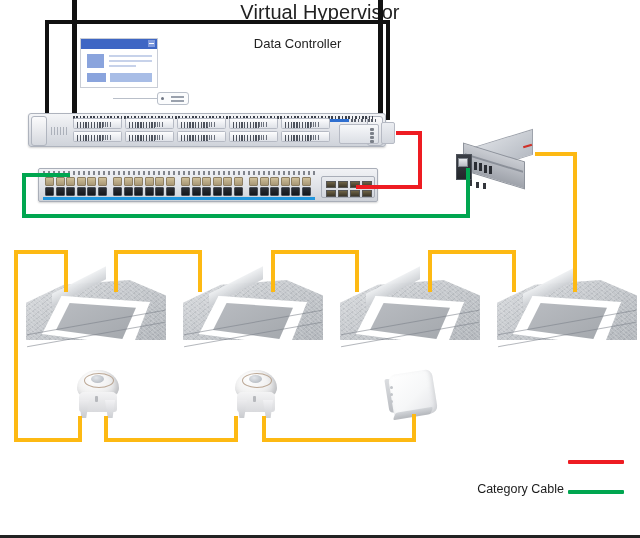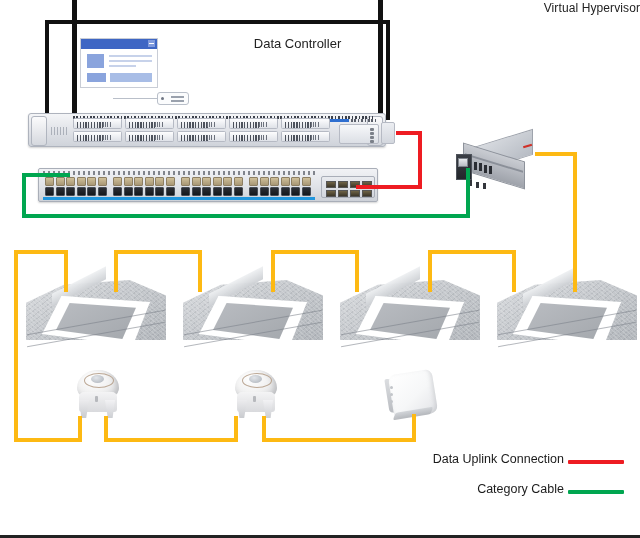--- a/index.html
+++ b/index.html
@@ -7,22 +7,22 @@
     width:640px;height:538px;position:relative;overflow:hidden;
     font-family:"Liberation Sans","DejaVu Sans",sans-serif;
     border-bottom:3px solid #222;
     box-sizing:border-box;
   }
   #stage{position:absolute;inset:0;}
   .abs{position:absolute;}
 
   
   #hv-title{
-    left:0;right:0;top:1px;text-align:right;
-    font-size:12px;color:#222;letter-spacing:.1px;
+    left:0;right:0;top:1px;text-align:center;
+    font-size:20px;color:#222;letter-spacing:.1px;
   }
 
   
   #hv-box{
     left:45px;top:20px;width:345px;height:100px;
     border:4px solid #111;background:#fff;box-sizing:border-box;
   }
   #hv-text{
     left:205px;top:36px;width:185px;text-align:center;
     font-size:13px;line-height:16.5px;color:#222;
@@ -469,21 +469,20 @@
   <div class="abs cab yel" style="left:104px;top:416px;width:4px;height:26px;"></div>
   <div class="abs cab yel" style="left:104px;top:438px;width:134px;height:4px;"></div>
   <div class="abs cab yel" style="left:234px;top:416px;width:4px;height:26px;"></div>
 
   <div class="abs cab yel" style="left:262px;top:416px;width:4px;height:26px;"></div>
   <div class="abs cab yel" style="left:262px;top:438px;width:154px;height:4px;"></div>
   <div class="abs cab yel" style="left:412px;top:414px;width:4px;height:28px;"></div>
 
   <div class="abs" id="legend">
     <div class="lg-row" style="top:0;">
-      <span class="lg-lab">Data Uplink Connection</span>
       <span class="lg-line" style="background:#ee1c22;"></span>
     </div>
     <div class="lg-row" style="top:30px;">
       <span class="lg-lab">Category Cable</span>
       <span class="lg-line" style="background:#00a650;"></span>
     </div>
   </div>
 
 </div>
 

